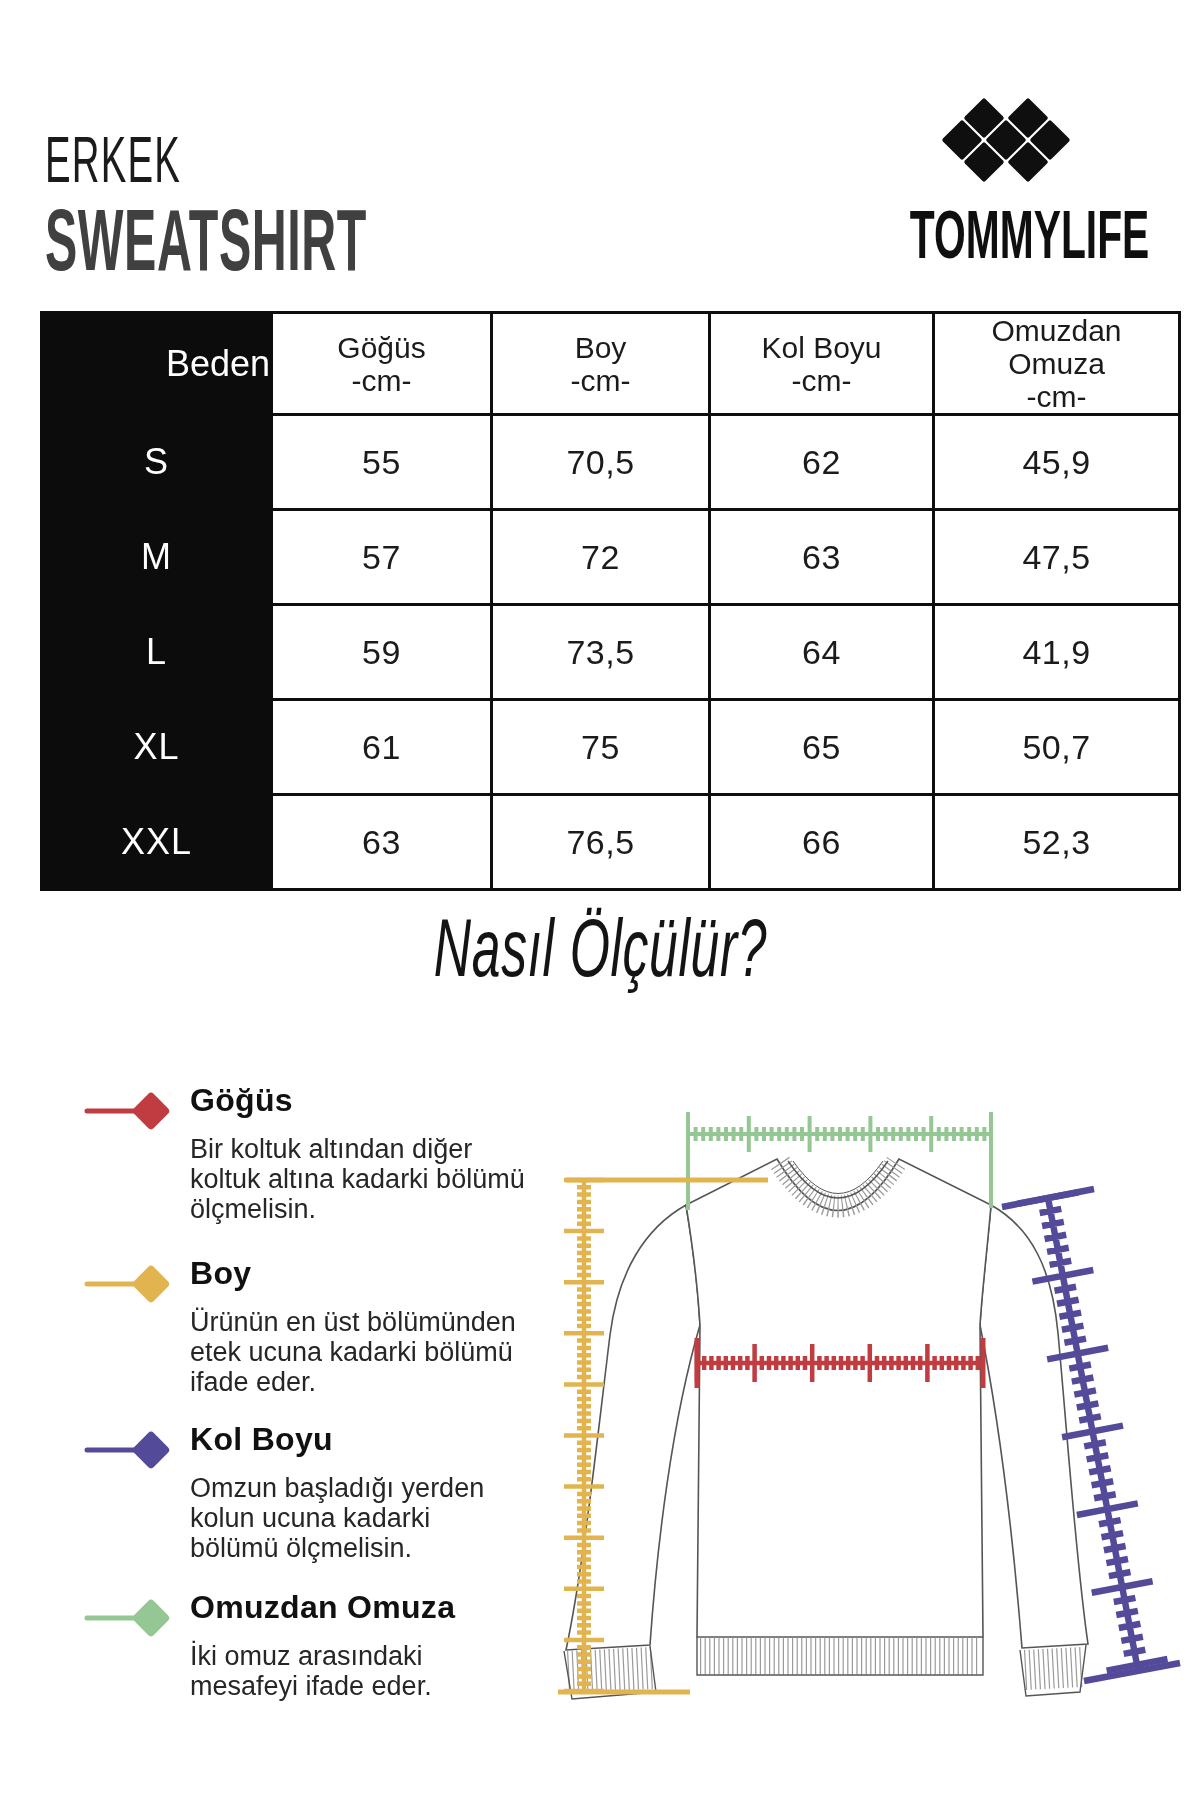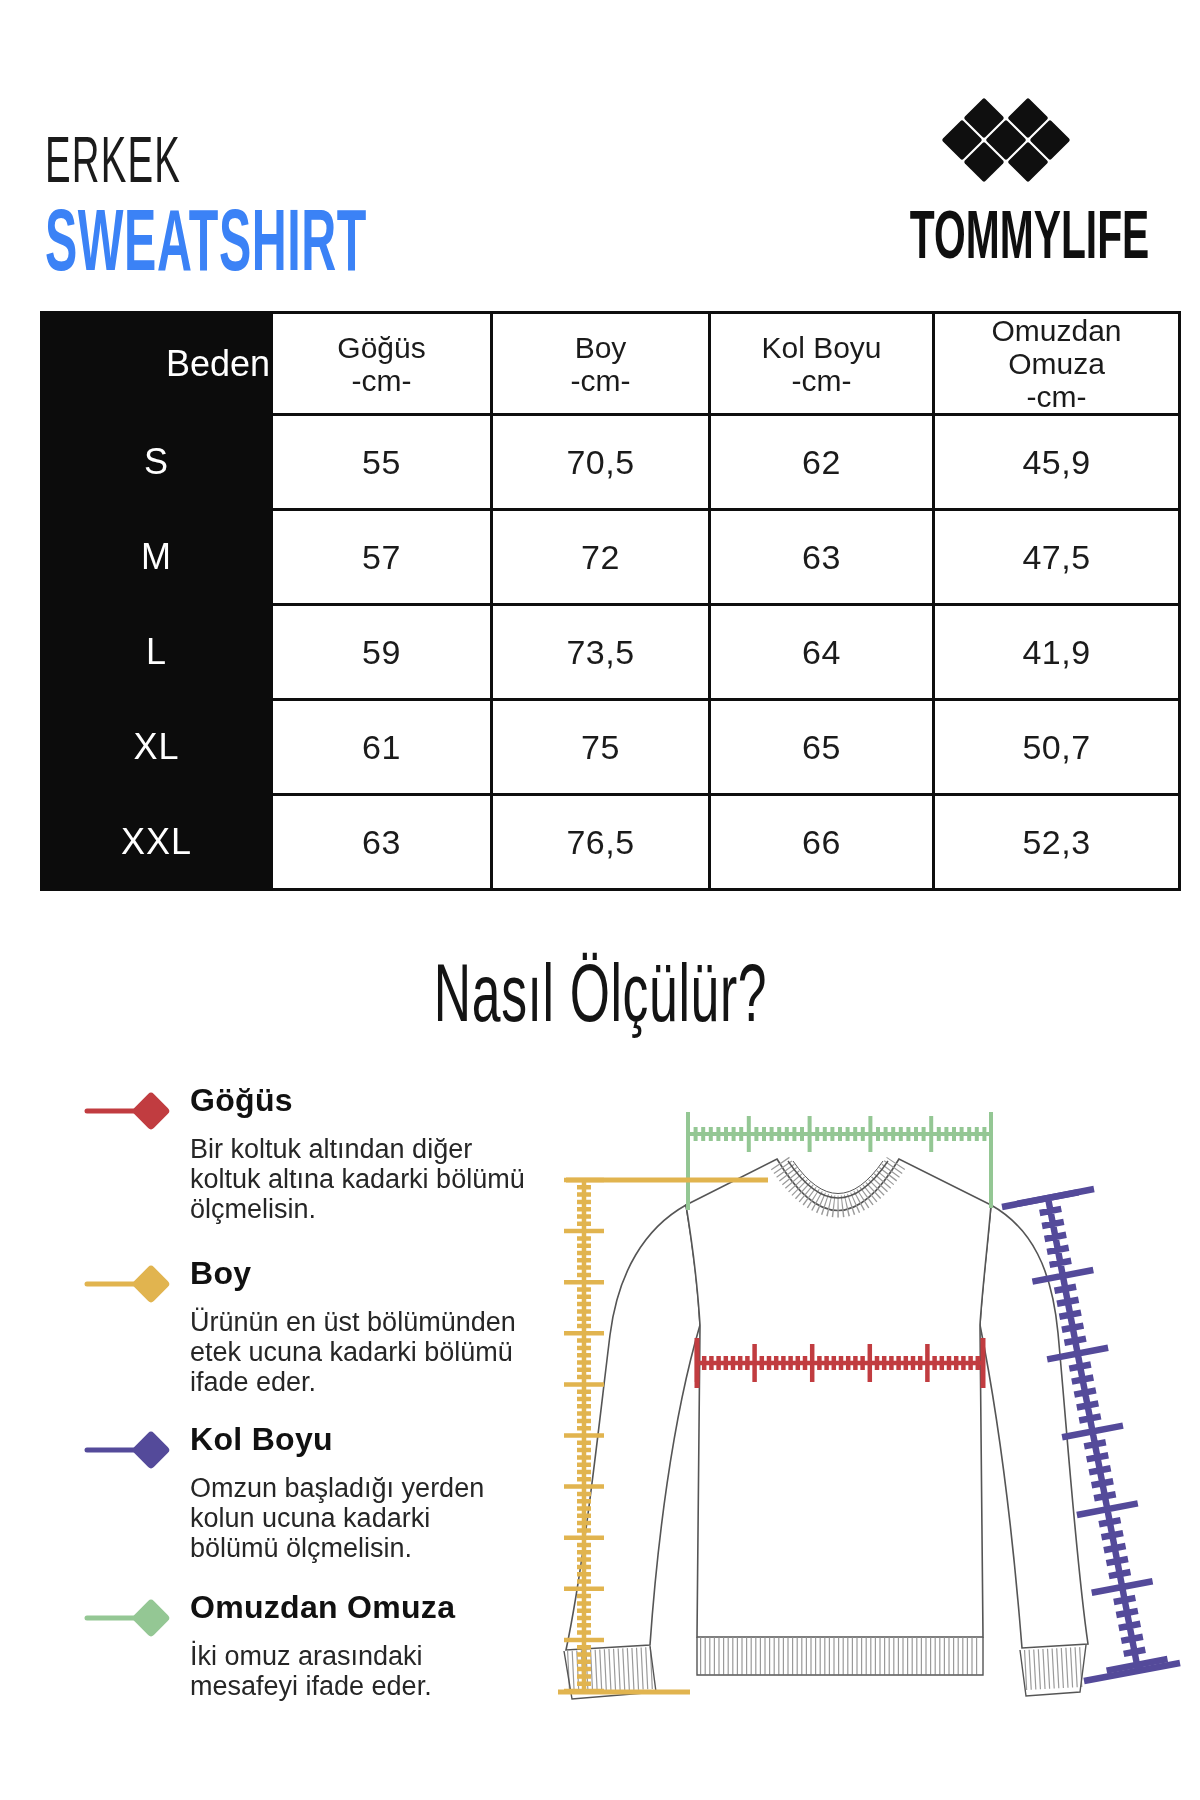--- a/index.html
+++ b/index.html
@@ -4,21 +4,21 @@
 <style>
   html,body{margin:0;padding:0;background:#fff;}
   .page{position:relative;width:1200px;height:1800px;background:#fff;overflow:hidden;
         font-family:"Liberation Sans",sans-serif;color:#1d1d1d;}
   .abs{position:absolute;}
   .cond{display:inline-block;transform-origin:0 50%;white-space:nowrap;}
 
   
   .cat-title{left:45px;top:128px;font-size:64px;font-weight:400;letter-spacing:2px;color:#1b1b1b;line-height:1;}
   .cat-title .cond{transform:scaleX(0.60);}
-  .prod-title{left:45px;top:196px;font-size:88px;font-weight:800;letter-spacing:1px;color:#3b82f6;line-height:1;}
+  .prod-title{left:45px;top:196px;font-size:88px;font-weight:800;letter-spacing:1px;color:#404040;line-height:1;}
   .prod-title .cond{transform:scaleX(0.55);}
   .brand-block{left:830px;top:96px;width:352px;text-align:center;}
   .brand-diamonds{display:block;margin:0 auto;}
   .brand-name{margin-top:14px;font-size:68px;font-weight:800;color:#0f0f0f;line-height:1;}
   .brand-name .cond{transform-origin:50% 50%;transform:scaleX(0.60);}
 
   
   .size-table-wrap{left:40px;top:311px;}
   table.size-table{border-collapse:collapse;table-layout:fixed;width:1138px;background:#fff;}
   table.size-table col.c0{width:230px;} table.size-table col.c1{width:220px;}
@@ -27,22 +27,22 @@
   .size-table th,.size-table td{border:3px solid #0e0e0e;text-align:center;vertical-align:middle;padding:0;}
   .size-table thead tr{height:97px;}
   .size-table tbody tr{height:95px;}
   .size-table th{font-weight:400;font-size:30px;line-height:33px;color:#1b1b1b;white-space:pre-line;}
   .size-table td{font-size:34px;font-weight:400;color:#1b1b1b;letter-spacing:0.5px;}
   .size-table .size-col{background:#0c0c0c;color:#fff;border-color:#0c0c0c;border-top-color:#0c0c0c;}
   .size-table td.size-col{font-size:36px;letter-spacing:1px;}
   .size-table th.size-col{font-size:36px;font-weight:400;text-align:right;}
 
   
-  .howto-title{left:0;top:948px;width:1200px;text-align:center;font-size:82px;font-weight:400;
-               color:#141414;line-height:1.1;}
+  .howto-title{left:0;top:903px;width:1200px;text-align:center;font-size:82px;font-weight:400;
+               color:#141414;line-height:1.1;font-style:italic;}
   .howto-title .cond{transform-origin:50% 50%;transform:scaleX(0.63);letter-spacing:1px;}
 
   
   .legend-item{position:absolute;left:0;width:520px;}
   .li-icon{position:absolute;left:84px;top:6px;}
   .li-text{position:absolute;left:190px;top:0;width:380px;}
   .li-label{font-size:32px;font-weight:700;color:#111;line-height:40px;letter-spacing:0.3px;}
   .li-desc{margin-top:14px;font-size:27px;line-height:30px;color:#262626;white-space:pre-line;}
 
   

